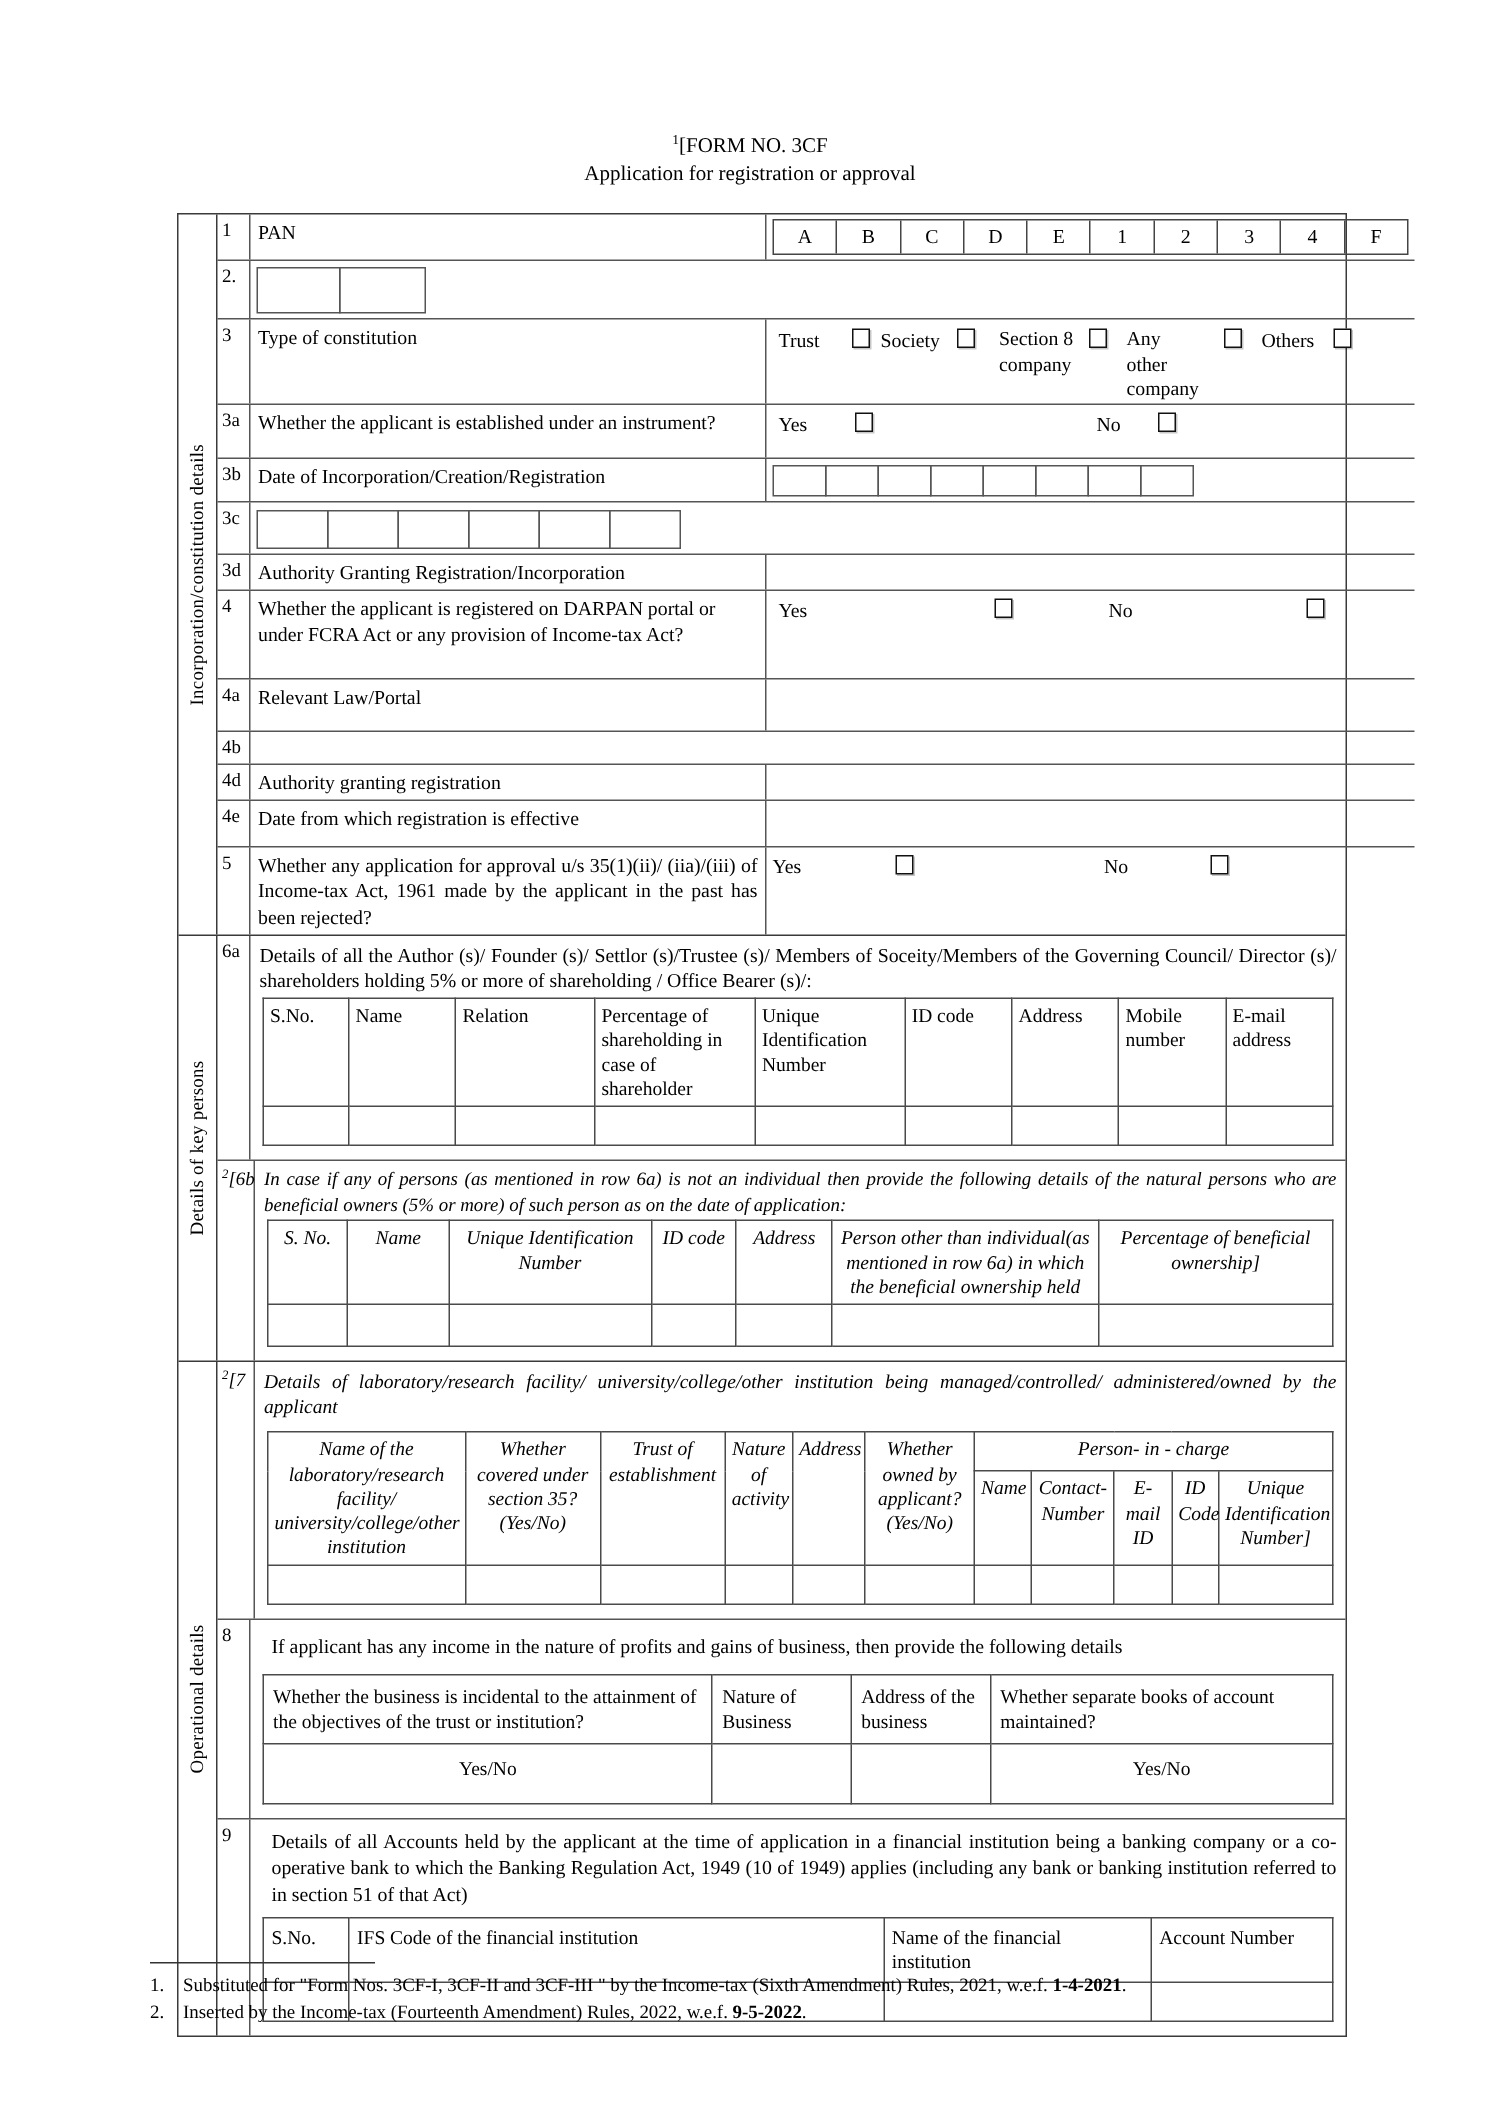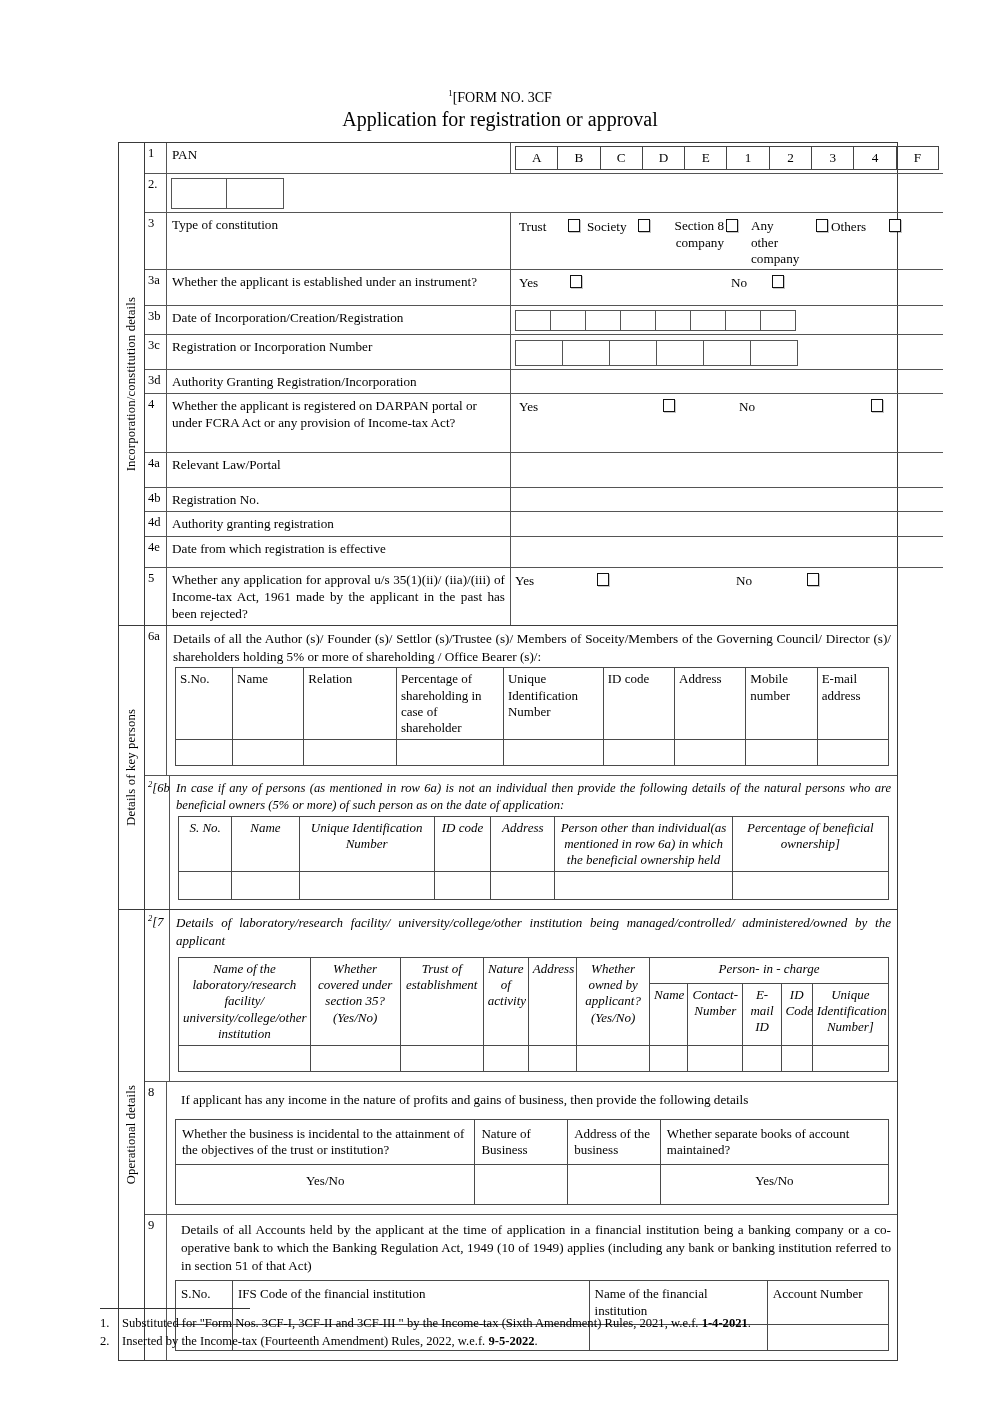--- a/index.html
+++ b/index.html
@@ -36,21 +36,21 @@
   .doc-header .line1 sup {
     font-size: 9px;
     vertical-align: super;
   }
   .doc-header .line2 {
     font-weight: bold;
     font-style: italic;
     font-size: 14px;
   }
   .doc-header .line3 {
-    font-size: 20px;
+    font-size: 14px;
   }
 
   
   .frame {
     position: absolute;
     left: 118px;
     top: 142px;
     width: 780px;
     border: 1.6px solid #3a3a3a;
     box-sizing: border-box;
@@ -247,25 +247,25 @@
         </div>
 
         <div class="r">
           <div class="num">3</div>
           <div class="lbl">Type of constitution</div>
           <div class="val" style="height:56px">
             <span class="opt" style="position:absolute;left:8px;top:5px">Trust</span>
             <span class="cb" style="position:absolute;left:57px;top:6px"></span>
             <span class="opt" style="position:absolute;left:76px;top:5px">Society</span>
             <span class="cb" style="position:absolute;left:127px;top:6px"></span>
-            <span class="opt" style="position:absolute;left:155px;top:5px;width:58px;text-align:right;line-height:1.25">Section 8 company</span>
+            <span class="opt" style="position:absolute;left:155px;top:5px;width:58px;text-align:left;line-height:1.25">Section 8 company</span>
             <span class="cb" style="position:absolute;left:215px;top:6px"></span>
             <span class="opt" style="position:absolute;left:240px;top:5px;width:44px;line-height:1.25">Any other company</span>
             <span class="cb" style="position:absolute;left:305px;top:6px"></span>
-            <span class="opt" style="position:absolute;left:320px;top:5px">Others</span>
+            <span class="opt" style="position:absolute;left:330px;top:5px">Others</span>
             <span class="cb" style="position:absolute;left:378px;top:6px"></span>
           </div>
         </div>
 
         <div class="r">
           <div class="num">3a</div>
           <div class="lbl">Whether the applicant is established under an instrument?</div>
           <div class="val" style="height:35px">
             <span style="position:absolute;left:8px;top:4px">Yes</span>
             <span class="cb" style="position:absolute;left:59px;top:5px"></span>
@@ -286,21 +286,20 @@
               <div class="b" style="width:36px;height:21px"></div>
               <div class="b" style="width:36px;height:21px"></div>
               <div class="b" style="width:36px;height:21px"></div>
               <div class="b" style="width:36px;height:21px"></div>
             </div>
           </div>
         </div>
 
         <div class="r">
           <div class="num">3c</div>
-          <div class="lbl">Registration or Incorporation Number</div>
           <div class="val">
             <div class="boxstrip" style="margin-top:2px">
               <div class="b" style="width:48px;height:26px"></div>
               <div class="b" style="width:48px;height:26px"></div>
               <div class="b" style="width:48px;height:26px"></div>
               <div class="b" style="width:48px;height:26px"></div>
               <div class="b" style="width:48px;height:26px"></div>
               <div class="b" style="width:48px;height:26px"></div>
             </div>
           </div>
@@ -324,21 +323,20 @@
         </div>
 
         <div class="r">
           <div class="num">4a</div>
           <div class="lbl">Relevant Law/Portal</div>
           <div class="val" style="height:34px"></div>
         </div>
 
         <div class="r">
           <div class="num">4b</div>
-          <div class="lbl">Registration No.</div>
           <div class="val" style="height:18px"></div>
         </div>
 
 
         <div class="r">
           <div class="num">4d</div>
           <div class="lbl">Authority granting registration</div>
           <div class="val" style="height:18px"></div>
         </div>
 

